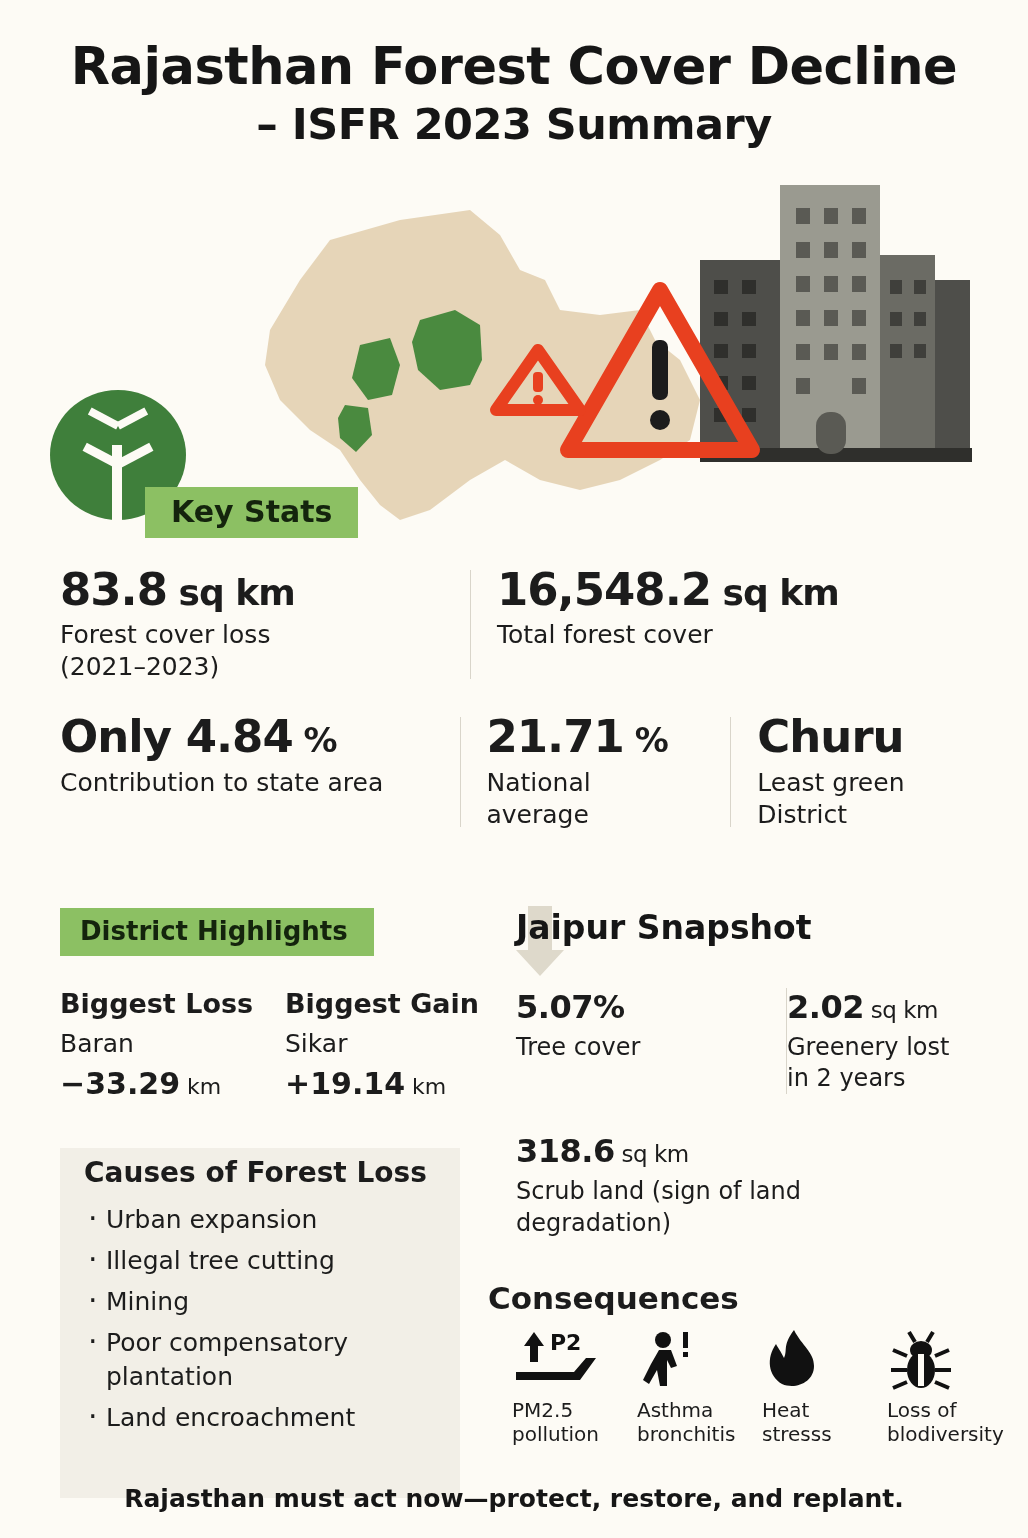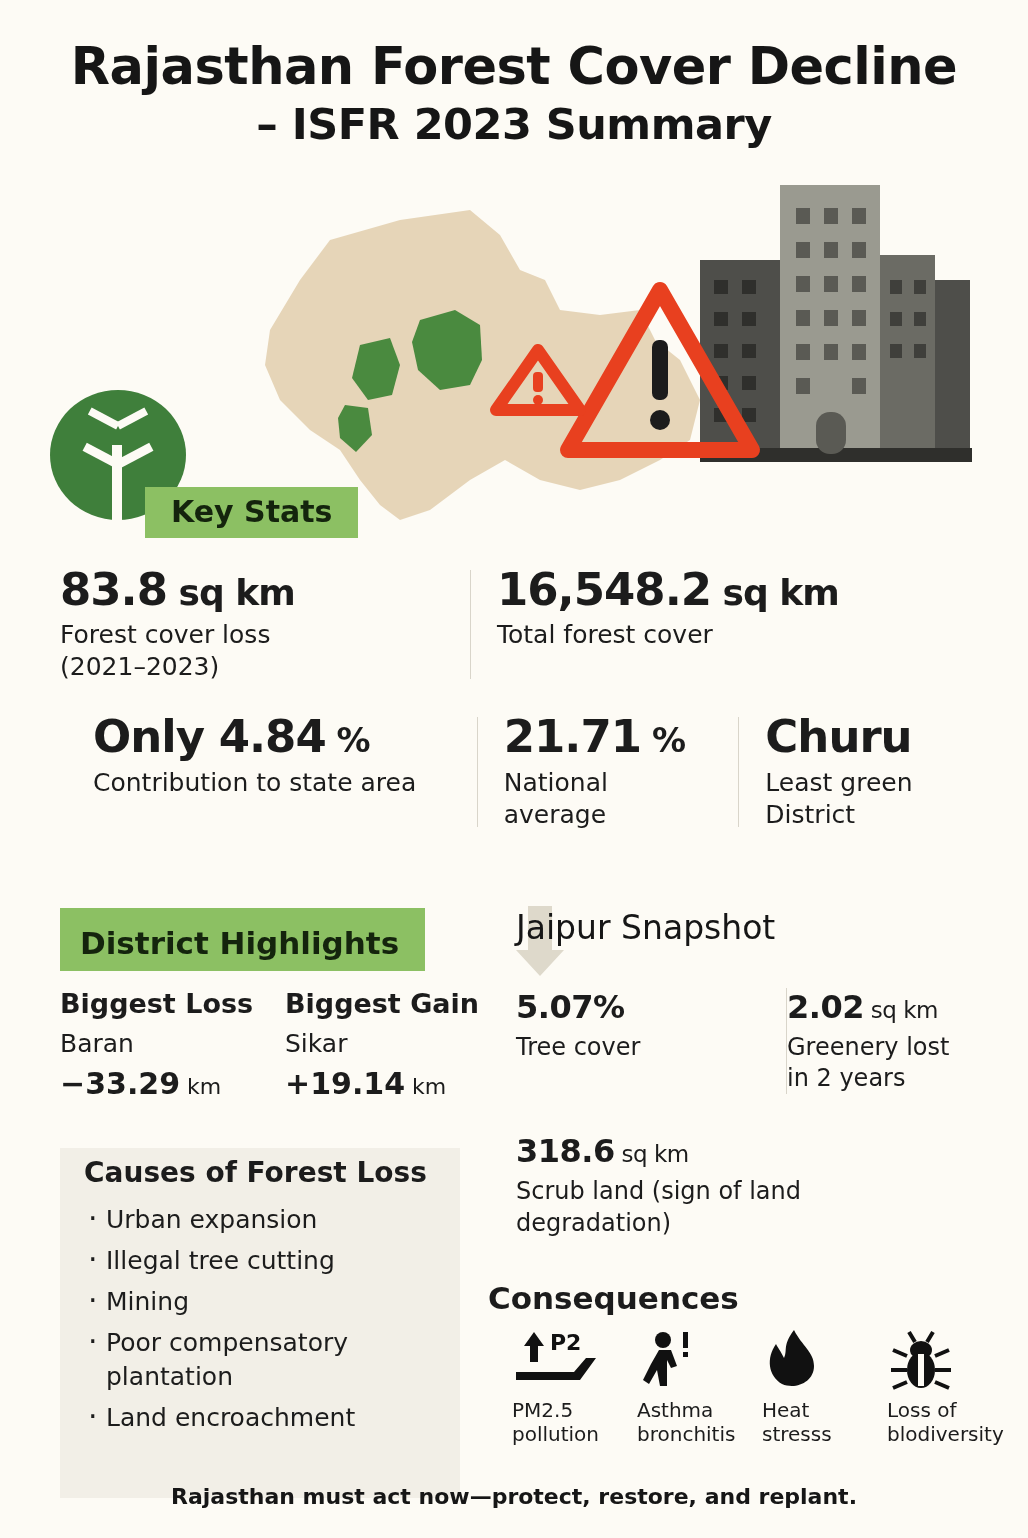--- a/index.html
+++ b/index.html
@@ -39,34 +39,34 @@
   .stats-row { display: flex; }
   .stat { padding-right: 24px; }
   .stat .big { font-size: 45px; font-weight: bold; letter-spacing: -1px; line-height: 1.05; white-space: nowrap; }
   .stat .big .unit { font-size: 36px; font-weight: bold; }
   .stat .big .pct { font-size: 34px; font-weight: bold; }
   .stat .lbl { font-size: 25px; line-height: 1.28; margin-top: 6px; color: #1c1c1c; }
   .divider-v { width: 1px; background: #d9d5ca; margin: 4px 26px 4px 0; }
 
   .row1 .s1 { width: 410px; }
   .row1 .s2 { width: 470px; }
-  .row2 { margin-top: 30px; margin-left: 33px; }
+  .row2 { margin-top: 30px; }
   .row2 .s1 { width: 410px; }
   .row2 .s2 { width: 250px; }
   .row2 .s3 { width: 220px; }
 
   
   .district-badge {
     position: absolute; left: 60px; top: 908px;
-    background: #8cc063; padding: 17px 26px 10px 20px;
-    font-size: 31px; font-weight: bold; color: #14240d;
+    background: #8cc063; padding: 8px 26px 10px 20px;
+    font-size: 26px; font-weight: bold; color: #14240d;
   }
   .jaipur-head {
     position: absolute; left: 516px; top: 908px;
-    font-size: 33px; font-weight: normal; color: #161616;
+    font-size: 33px; font-weight: bold; color: #161616;
   }
   .arrow-down { position: absolute; left: 516px; top: 906px; }
 
   
   .district { position: absolute; left: 60px; top: 988px; width: 420px; display: flex; }
   .district .col { width: 225px; }
   .district .col.second { width: 195px; }
   .district .h { font-size: 27px; font-weight: bold; }
   .district .n { font-size: 25px; margin-top: 10px; }
   .district .v { font-size: 30px; font-weight: bold; margin-top: 8px; }
@@ -94,21 +94,21 @@
   .j-scrub { margin-top: 38px; width: 430px; }
   .consequences-head { position: absolute; left: 488px; top: 1280px; font-size: 31px; font-weight: bold; text-align: center; }
   .cons { position: absolute; left: 512px; top: 1328px; width: 500px; display: flex; }
   .cons .c { width: 125px; text-align: left; }
   .cons .c .ic { height: 62px; display: flex; align-items: flex-end; }
   .cons .c .t { font-size: 20px; line-height: 1.2; margin-top: 8px; }
 
   
   .footer {
     position: absolute; left: 0; top: 1484px; width: 1028px; text-align: center;
-    font-size: 22px; font-weight: bold; color: #161616;
+    font-size: 25px; font-weight: bold; color: #161616;
   }
 </style>
 </head>
 <body>
 
 <div class="page">
 
   <div class="title-block">
     <div class="title-line1">Rajasthan Forest Cover Decline</div>
     <div class="title-line2">– ISFR 2023 Summary</div>

